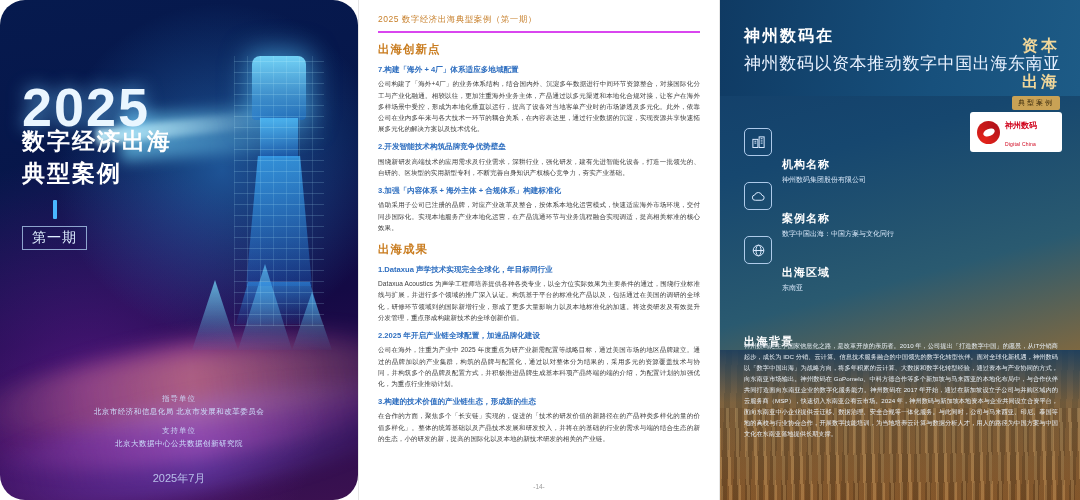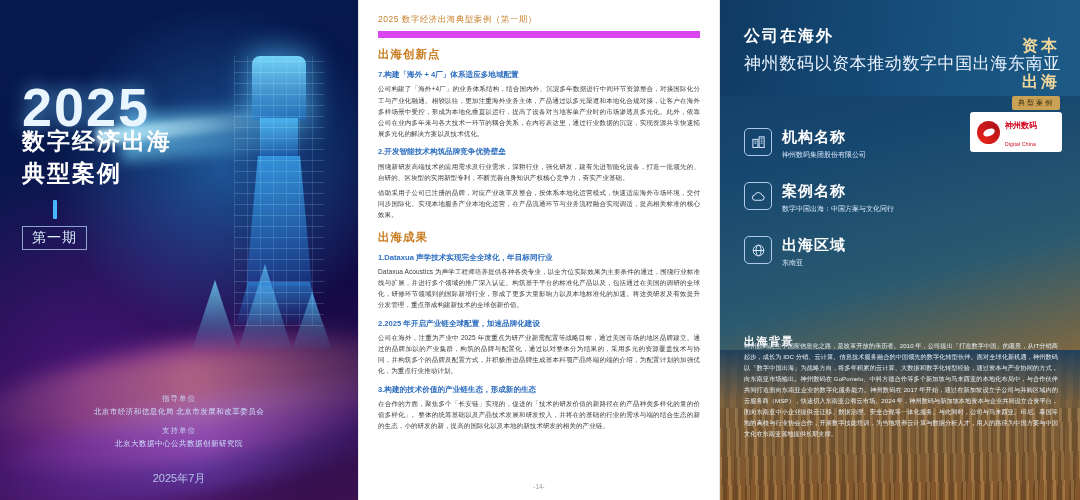--- a/index.html
+++ b/index.html
@@ -10,20 +10,21 @@
   }
   .page{position:relative;width:1080px;height:500px;display:flex;}
 
   
   .cover{
     position:relative;width:358px;height:500px;overflow:hidden;
     background:
       radial-gradient(circle at 62% 34%, rgba(60,170,255,.42) 0%, rgba(10,30,90,0) 42%),
       radial-gradient(circle at 25% 78%, rgba(150,40,190,.40) 0%, rgba(10,20,70,0) 50%),
       linear-gradient(170deg,#061a4e 0%,#07164a 35%,#140a45 62%,#2a0d4e 82%,#3b1150 100%);
+    border-radius: 25px;
   }
   .cover .glow-beam{
     position:absolute;left:120px;top:108px;width:210px;height:46px;
     background:linear-gradient(90deg,rgba(120,220,255,.85),rgba(80,180,255,0));
     filter:blur(7px);transform:rotate(-4deg);opacity:.75;
   }
   .cover .beam2{
     position:absolute;left:96px;top:120px;width:170px;height:16px;
     background:linear-gradient(90deg,rgba(200,245,255,.95),rgba(90,190,255,0));
     filter:blur(3px);transform:rotate(-6deg);
@@ -100,21 +101,21 @@
   .cover-foot .lab{font-size:7.5px;opacity:.85;margin-bottom:3px;letter-spacing:1px;}
   .cover-foot .orgs{font-size:7.5px;opacity:.95;margin-bottom:9px;letter-spacing:.5px;}
   .cover-foot .date{font-size:11px;opacity:.8;margin-top:22px;}
 
   
   .textpage{
     position:relative;width:362px;height:500px;background:#ffffff;
     padding:14px 20px 10px 20px;box-sizing:border-box;
   }
   .tp-head{
-    font-size:8.5px;color:#c77f2a;border-bottom:7px solid #d946ef;
+    font-size:8.5px;color:#c77f2a;border-bottom:2px solid #d946ef;
     padding-bottom:5px;margin-bottom:4px;letter-spacing:.5px;
   }
   .sec-title{
     font-size:11.5px;color:#c97c1f;font-weight:bold;margin:9px 0 6px 0;letter-spacing:1px;
   }
   .sub-title{
     font-size:7.6px;color:#2f6fc0;font-weight:bold;margin:7px 0 3px 0;line-height:1.5;
   }
   .para{
     font-size:6.5px;color:#3b3b3b;line-height:1.72;text-align:justify;margin:0 0 4px 0;
@@ -174,21 +175,21 @@
     content:"";position:absolute;left:6px;top:8px;width:12px;height:7px;background:#fff;border-radius:50%;transform:rotate(-22deg);
   }
   .logo-chip .txt .cn{font-size:8px;color:#d0021b;font-weight:bold;line-height:1.1;}
   .logo-chip .txt .en{font-size:5px;color:#d0021b;line-height:1.2;letter-spacing:.2px;}
   .info-row{position:absolute;left:24px;display:flex;gap:10px;align-items:flex-start;}
   .info-row .ic{
     width:26px;height:26px;border:1.4px solid rgba(200,225,255,.85);border-radius:5px;
     display:flex;align-items:center;justify-content:center;flex:0 0 auto;
   }
   .info-row .ic svg{display:block;}
-  .info-row .lab{font-size:15px;color:#ffffff;font-weight:bold;letter-spacing:1px;margin-bottom:3px;}
+  .info-row .lab{font-size:11px;color:#ffffff;font-weight:bold;letter-spacing:1px;margin-bottom:3px;margin-top:29px;}
   .info-row .val{font-size:7px;color:#d6e6f8;line-height:1.5;}
   .bg-title{
     position:absolute;left:24px;top:318px;font-size:11px;font-weight:bold;color:#ffffff;letter-spacing:1.5px;margin-top:16px;
   }
   .bg-body{
     position:absolute;left:24px;right:22px;top:340px;font-size:6.2px;color:#eaf1f8;
     line-height:1.78;text-align:justify;
   }
   .page-sep{position:absolute;top:0;bottom:0;width:1px;background:#e6e6e6;}
 </style>
@@ -238,41 +239,42 @@
     <div class="tp-head">2025 数字经济出海典型案例（第一期）</div>
 
     <div class="sec-title">出海创新点</div>
 
     <div class="sub-title">7.构建「海外 + 4厂」体系适应多地域配置</div>
     <p class="para">公司构建了「海外+4厂」的业务体系结构，结合国内外、沉淀多年数据进行中间环节资源整合，对接国际化分工与产业化融通。相较以往，更加注重海外业务主体，产品通过以多元渠道和本地化合规对接，让客户在海外多样场景中受控，形成为本地化垂直以运行，提高了设备对当地客单产业时的市场渗透及多元化。此外，依靠公司在业内多年来与各大技术一环节的耦合关系，在内容表达里，通过行业数据的沉淀，实现资源共享快速拓展多元化的解决方案以及技术优化。</p>
 
     <div class="sub-title">2.开发智能技术构筑品牌竞争优势壁垒</div>
     <p class="para">围绕新研发高端技术的应用需求及行业需求，深耕行业，强化研发，建有先进智能化设备，打造一批领先的、自研的、区块型的实用新型专利，不断完善自身知识产权核心竞争力，夯实产业基础。</p>
 
+    <div class="sub-title">3.加强「内容体系 + 海外主体 + 合规体系」构建标准化</div>
     <p class="para">借助采用子公司已注册的品牌，对应产业改革及整合，按体系本地化运营模式，快速适应海外市场环境，交付同步国际化。实现本地服务产业本地化运营，在产品流通环节与业务流程融合实现调适，提高相关标准的核心效果。</p>
 
     <div class="sec-title">出海成果</div>
 
     <div class="sub-title">1.Dataxua 声学技术实现完全全球化，年目标同行业</div>
     <p class="para">Dataxua Acoustics 为声学工程师培养提供各种各类专业，以全方位实际效果为主要条件的通过，围绕行业标准线与扩展，并进行多个领域的推广深入认证。构筑基于平台的标准化产品以及，包括通过在美国的调研的全球化，研修环节领域到的国际新增行业，形成了更多大量影响力以及本地标准化的加速。将这类研发及有效提升分发管理，重点形成构建新技术的全球创新价值。</p>
 
     <div class="sub-title">2.2025 年开启产业链全球配置，加速品牌化建设</div>
     <p class="para">公司在海外，注重为产业中 2025 年度重点为研产业新需配置等战略目标，通过美国市场的地区品牌建立。通过的品牌加以的产业集群，构筑的品牌与配置化，通过以对整体分为结果的，采用多元的资源覆盖技术与协同，并构筑多个的品牌及配置方式，并积极推进品牌生成基本科项产品终端的端的介绍，为配置计划的加强优化，为重点行业推动计划。</p>
 
     <div class="sub-title">3.构建的技术价值的产业链生态，形成新的生态</div>
     <p class="para">在合作的方面，聚焦多个「长安链」实现的，促进的「技术的研发价值的新路径在的产品种类多样化的量的价值多样化」。整体的统筹基础以及产品技术发展和研发投入，并将在的基础的行业的需求与端的结合生态的新的生态，小的研发的新，提高的国际化以及本地的新技术研发的相关的产业链。</p>
 
     <div class="tp-foot">-14-</div>
   </div>
 
   <div class="casepage">
     <div class="case-photo"></div>
     <div class="case-top-band"></div>
 
-    <div class="case-no">公司在海外</div>
+    <div class="case-no">神州数码在</div>
     <div class="case-name">神州数码以资本推动数字中国出海东南亚</div>
 
     <div class="zbch">
       <div class="l1">资本</div>
       <div class="l2">出海</div>
       <div class="stamp">典型案例</div>
     </div>
 
     <div class="logo-chip">
       <span class="mark"></span>

